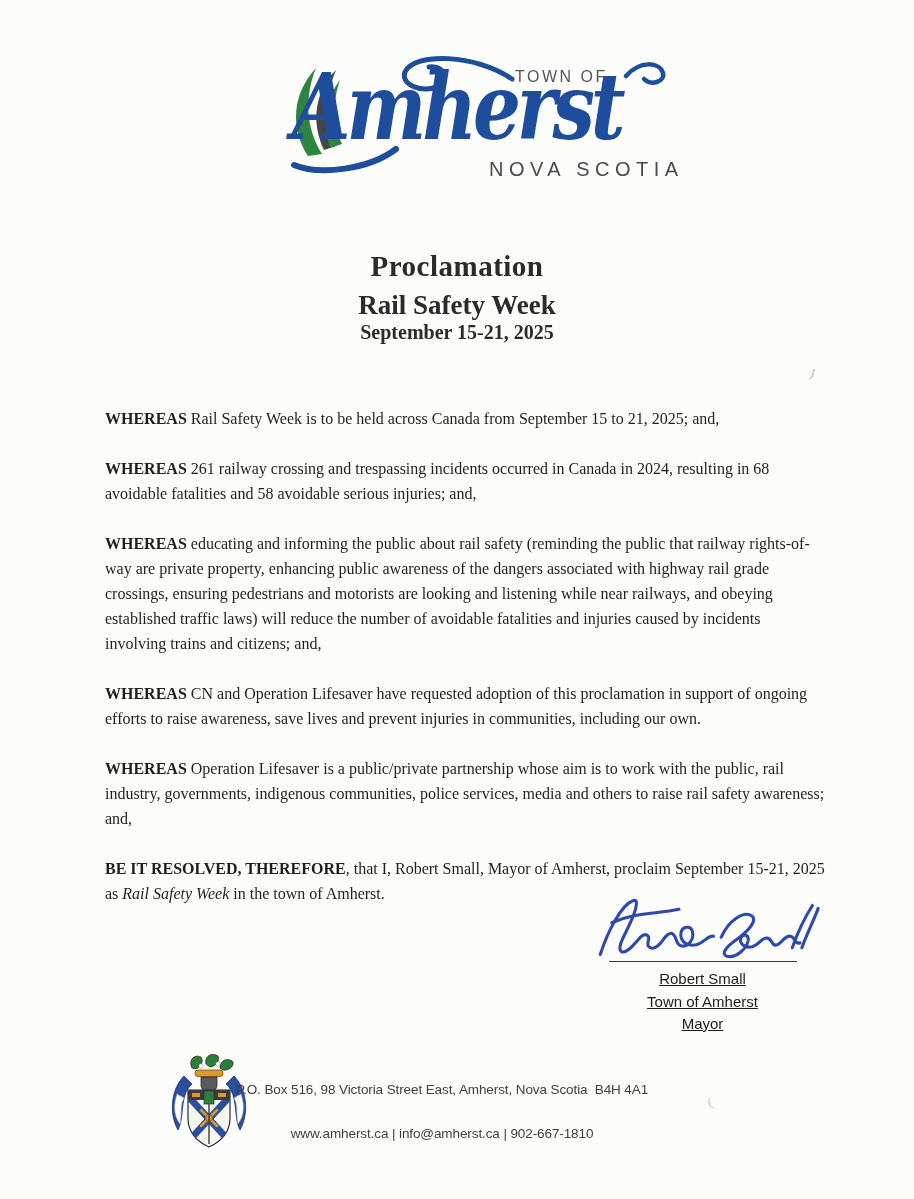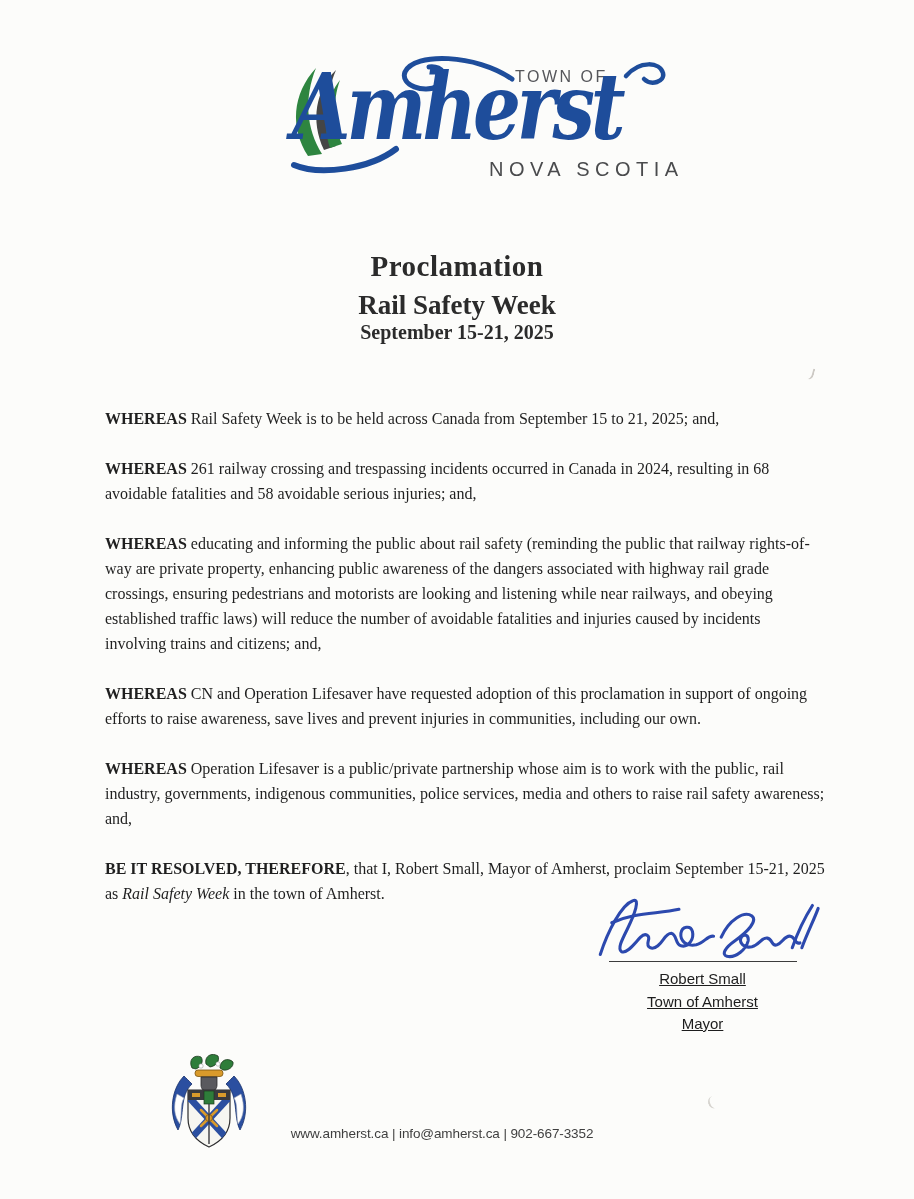--- a/index.html
+++ b/index.html
@@ -191,20 +191,20 @@
         <path d="M64,40 L18,90" stroke="var(--crest-blue)" stroke-width="7"></path>
         <rect x="20" y="36" width="42" height="10" fill="#3a3a3e"></rect>
         <rect x="36" y="37" width="10" height="13" fill="var(--crest-green)" stroke="#1d3a20" stroke-width="0.7"></rect>
         <rect x="24" y="39" width="8" height="4" fill="var(--crest-gold)"></rect>
         <rect x="50" y="39" width="8" height="4" fill="var(--crest-gold)"></rect>
         <path d="M33,56 L49,72 M49,56 L33,72" stroke="var(--crest-gold)" stroke-width="2.5" stroke-linecap="round"></path>
         <circle cx="41" cy="64" r="3.4" fill="var(--crest-gold)" stroke="#7a5410" stroke-width="0.7"></circle>
         <path d="M41,50 L41,90" stroke="#3a3a3e" stroke-width="1.4"></path>
       </g>
     </svg>
-    <div class="footer-text"><br>
-<span>www.amherst.ca | info@amherst.ca | 902-667-3352</span></div>
+    <div class="footer-text"><span>P.O. Box 516, 98 Victoria Street East, Amherst, Nova Scotia  B4H 4A1</span><br>
+<span>www.amherst.ca | info@amherst.ca | 902-667-1810</span></div>
   </div>
 
   <div class="artifact-1"></div>
   <div class="artifact-2"></div>
 
 </div>
 
 </body></html>

